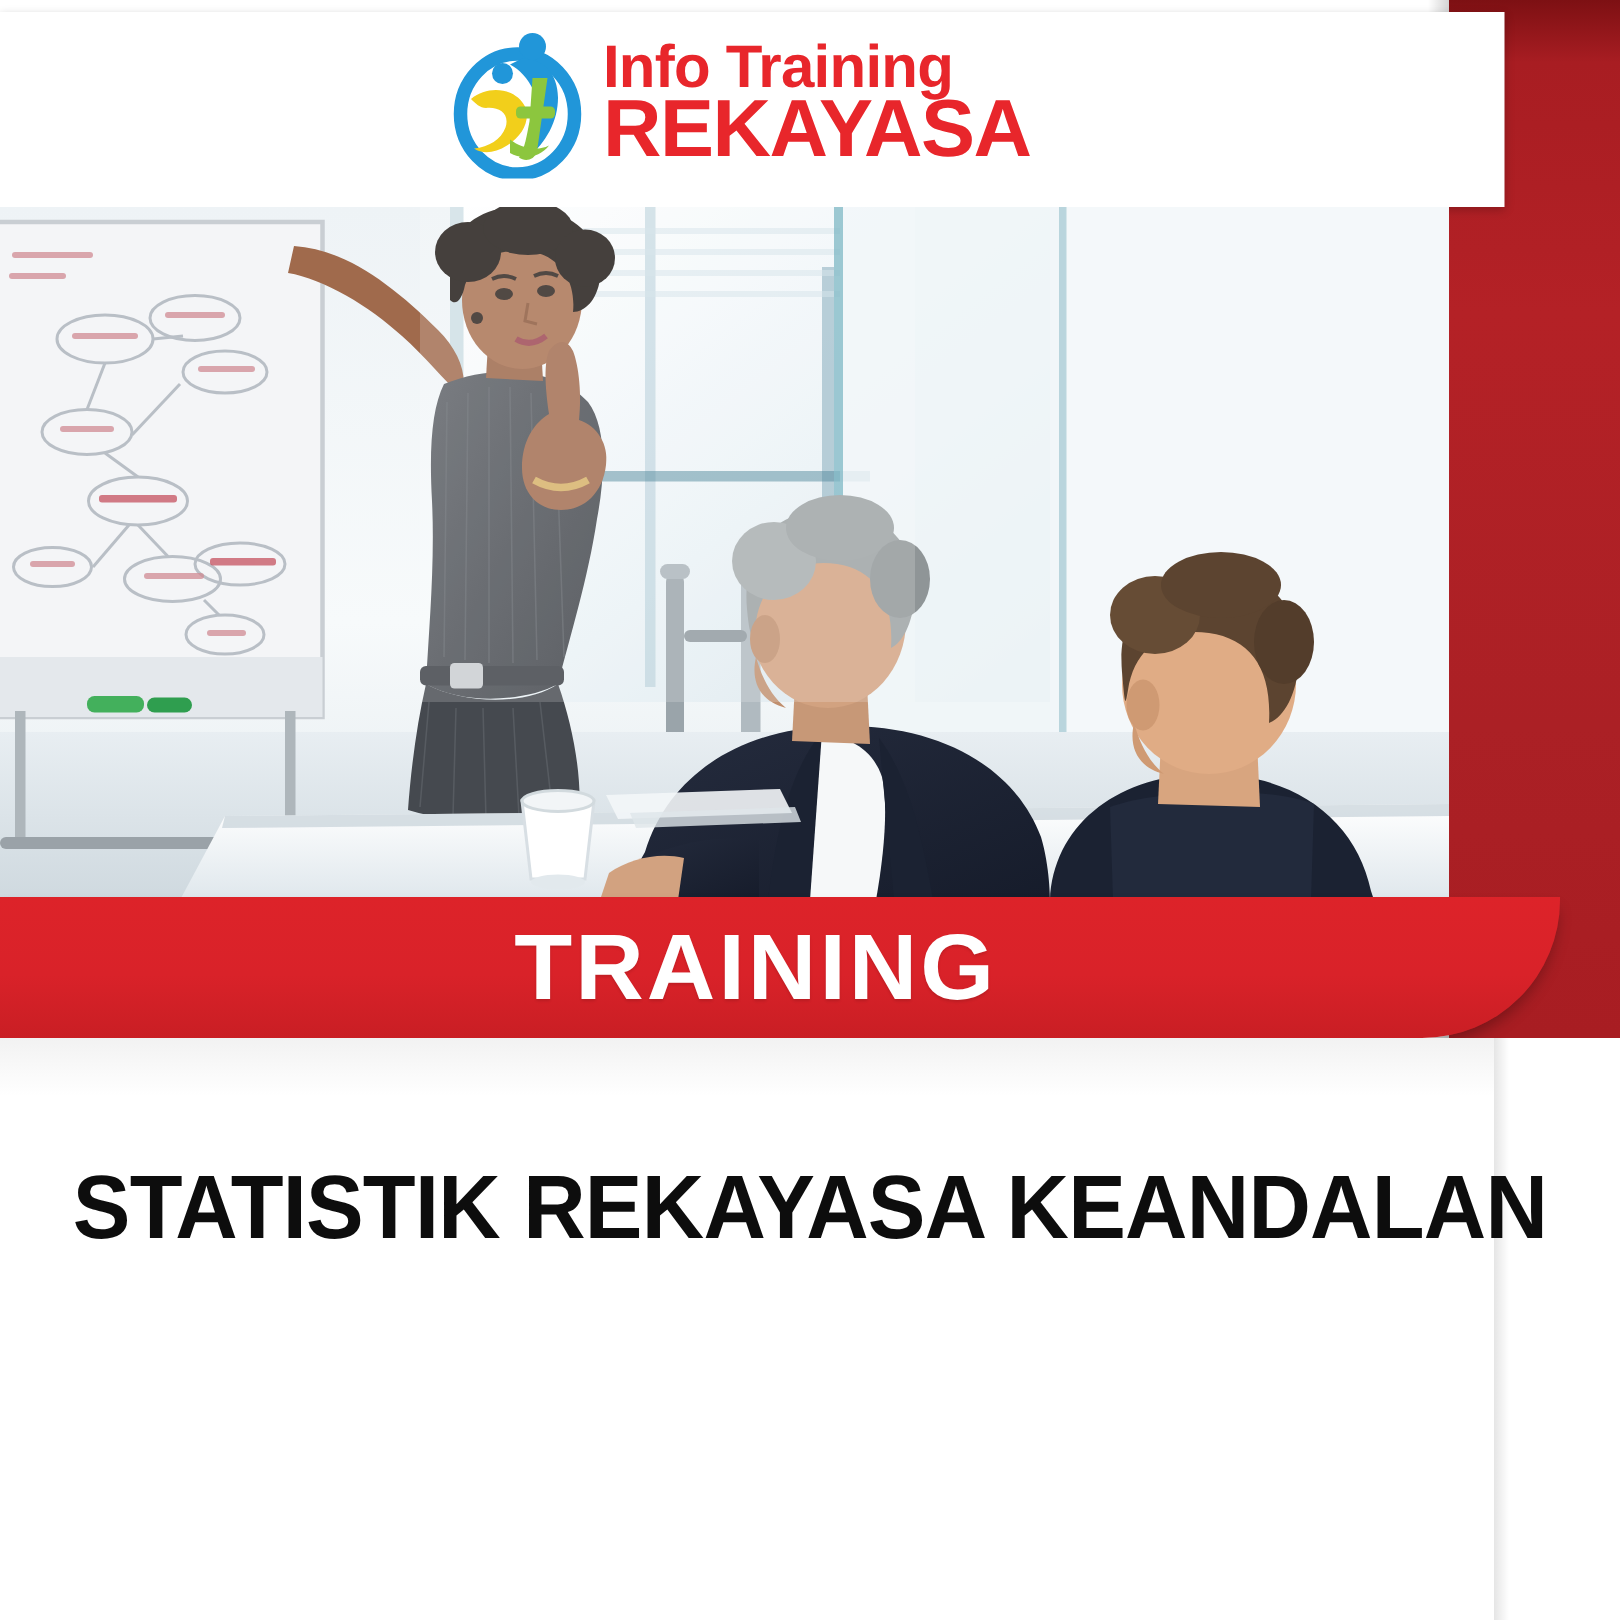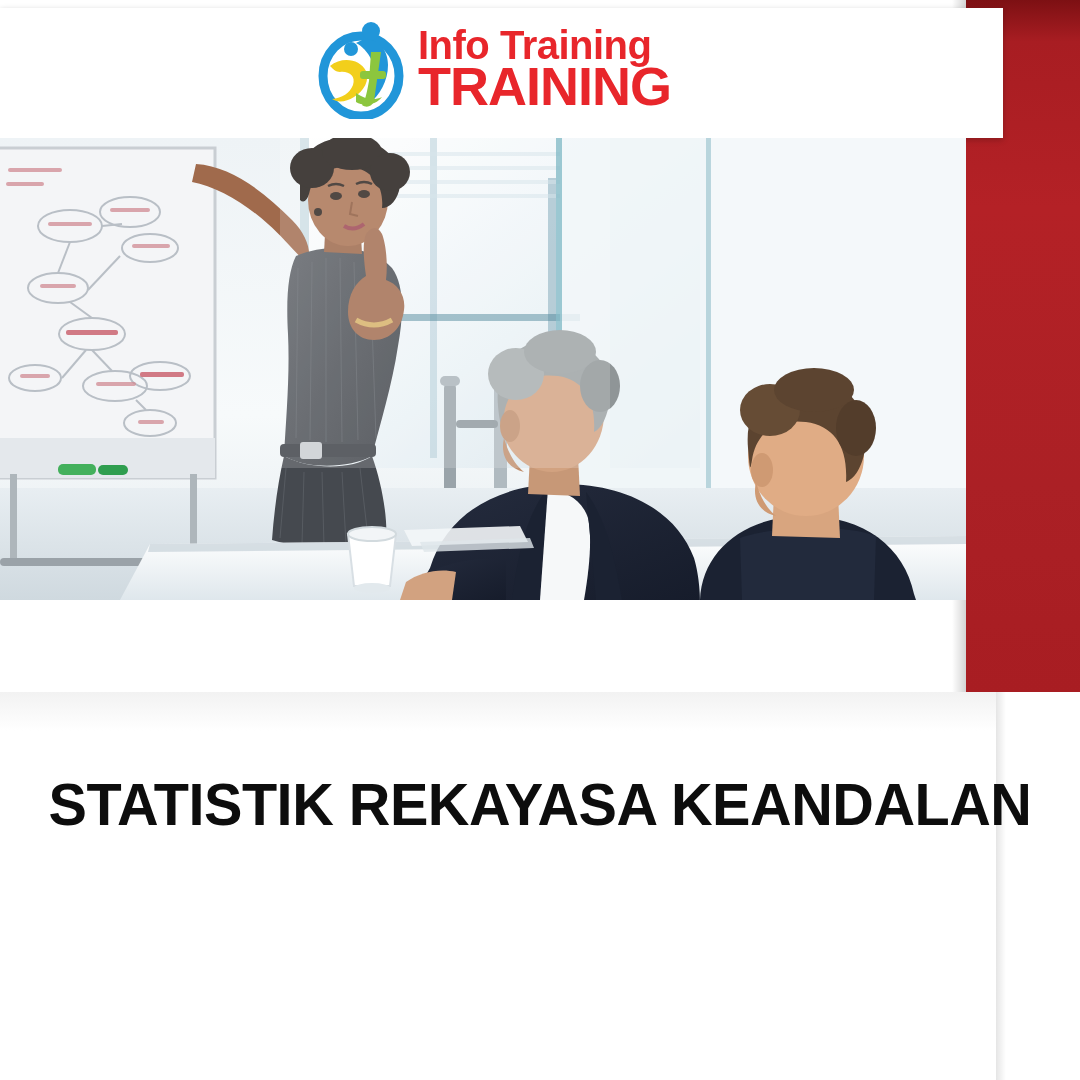--- a/index.html
+++ b/index.html
@@ -161,21 +161,21 @@
 
           <path d="M14 47 C26 37 44 40 50 52 C54 61 48 72 38 78 C30 83 22 84 16 80 C26 79 34 74 37 66 C40 57 33 52 24 53 C20 53 17 50 14 47 Z" fill="#f2cf1b"></path>
 
           <path d="M55 33 L65 33 L58 82 C56 88 50 89 46 86 C50 80 51 72 53 62 Z" fill="#8cc63e"></path>
           <rect x="44" y="52" width="26" height="8" rx="3" fill="#8cc63e"></rect>
           <path d="M40 74 C48 80 58 82 66 78 C60 86 48 88 40 83 Z" fill="#8cc63e"></path>
         </svg>
       </div>
       <div class="logo-text">
         <span class="logo-line1">Info Training</span>
-        <span class="logo-line2">TRAINING</span>
+        <span class="logo-line2">REKAYASA</span>
       </div>
     </div>
   </div>
 
   <div class="photo">
     <svg viewBox="0 0 966 462" preserveAspectRatio="xMidYMid slice" xmlns="http://www.w3.org/2000/svg">
       <defs>
         <linearGradient id="wallg" x1="0" y1="0" x2="0" y2="1">
           <stop offset="0%" stop-color="#eef3f6"></stop>
           <stop offset="60%" stop-color="#f7fafb"></stop>
@@ -382,20 +382,23 @@
         <path d="M756 344 C752 362 760 374 776 378 C766 370 760 358 756 344 Z" fill="#cf9a73"></path>
       </g>
 
       <path d="M404 392 L520 388 L528 404 L412 408 Z" fill="#f3f6f8" opacity="0.9"></path>
       <path d="M420 404 L530 400 L534 410 L424 414 Z" fill="#dfe6ea" opacity="0.8"></path>
 
       <rect x="280" y="0" width="330" height="330" fill="#ffffff" opacity="0.18"></rect>
     </svg>
   </div>
 
+  <div class="banner">
+    <span class="banner-text">TRAINING</span>
+  </div>
 
   <div class="sheet"></div>
   <div class="sheet-edge"></div>
 
   <div class="course-title">STATISTIK REKAYASA KEANDALAN</div>
 
 
 </div>
 
 </body></html>

